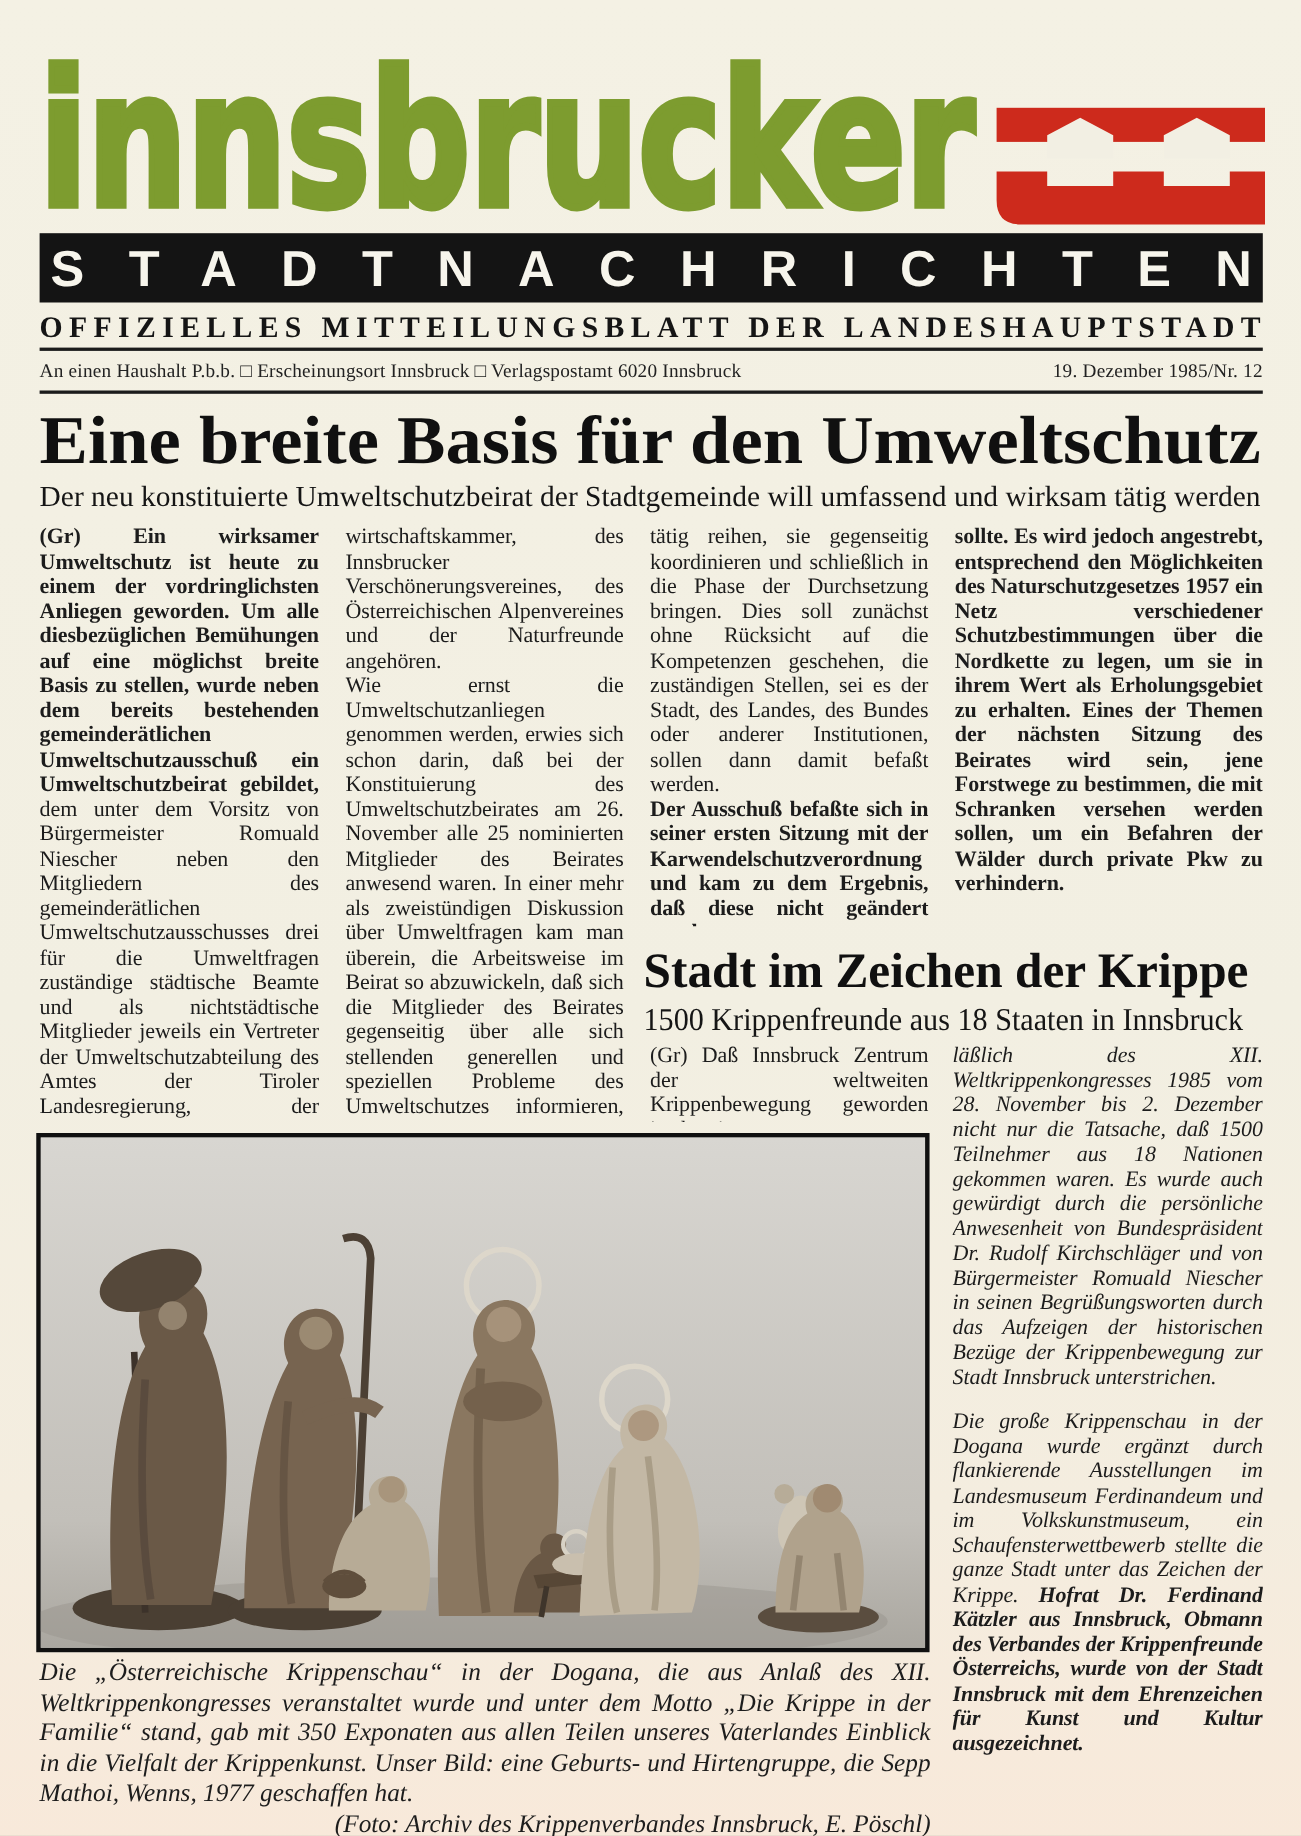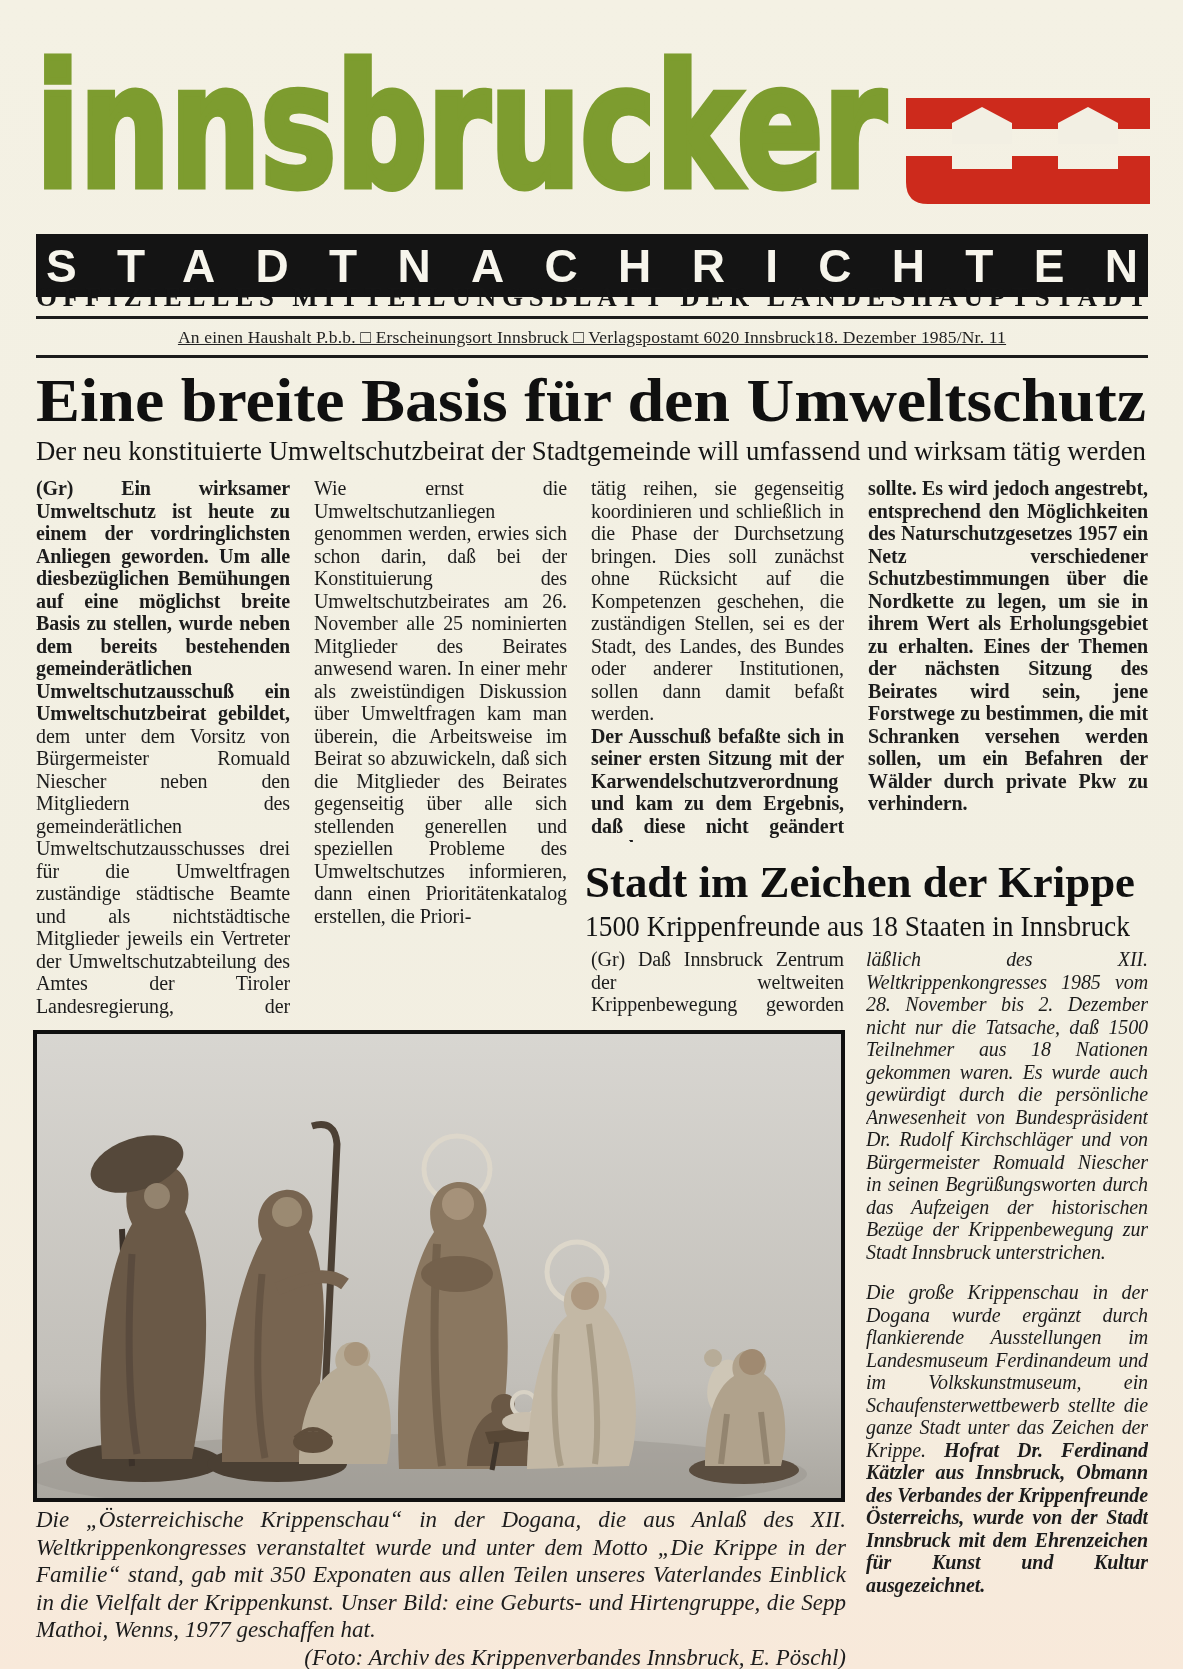--- a/index.html
+++ b/index.html
@@ -1,23 +1,23 @@
 <!DOCTYPE html>
 <html lang="de"><head>
 <meta charset="utf-8">
 <style>
   html,body{margin:0;padding:0;background:#777;}
   .page{position:relative;width:1183px;height:1669px;margin:0 auto;overflow:hidden;
         background:linear-gradient(180deg,#f4f1e4 0%,#f2efe2 55%,#f4eddf 82%,#f8e9da 100%);
         font-family:"Liberation Serif",serif;color:#1c1c1c;}
   .abs{position:absolute;}
   .rule{position:absolute;height:3px;background:#1b1b1b;}
-  .titlebar{position:absolute;background:#141414;margin-top:22px;}
-  .dateline{position:absolute;display:flex;justify-content:center;
-            font-size:17.5px;letter-spacing:.2px;color:#222;text-decoration:underline;}
+  .titlebar{position:absolute;background:#141414;}
+  .dateline{position:absolute;display:flex;justify-content:space-between;
+            font-size:17.5px;letter-spacing:.2px;color:#222;}
   .bodycol{position:absolute;font-size:20px;line-height:22.5px;text-align:justify;
            letter-spacing:-.1px;overflow:hidden;}
   .bodycol p{margin:0;}
   .krippe-right p + p{margin-top:18px;}
   .b{font-weight:bold;}
   .caption{position:absolute;font-style:italic;font-size:23px;line-height:27.5px;
            text-align:justify;color:#1d1d1d;}
   .credit{text-align:right;}
   svg text{font-family:"Liberation Serif",serif;}
   svg text.sans{font-family:"Liberation Sans",sans-serif;}
@@ -46,38 +46,39 @@
   </div>
 
   <svg class="abs" style="left:36px;top:281px;" width="1112" height="32" viewBox="0 0 1112 32">
     <text x="0" y="25" font-size="27" font-weight="bold" fill="#151515" textLength="1110" lengthAdjust="spacing">OFFIZIELLES MITTEILUNGSBLATT DER LANDESHAUPTSTADT</text>
   </svg>
 
   <div class="rule" style="left:36px;top:316px;width:1112px;"></div>
 
   <div class="dateline" style="left:36px;top:327px;width:1112px;">
     <span>An einen Haushalt P.b.b. □ Erscheinungsort Innsbruck □ Verlagspostamt 6020 Innsbruck</span>
-    <span>18. Dezember 1985/Nr. 11</span>
+    <span>19. Dezember 1985/Nr. 12</span>
   </div>
 
   <div class="rule" style="left:36px;top:355px;width:1112px;"></div>
 
   <svg class="abs" style="left:36px;top:364px;" width="1112" height="70" viewBox="0 0 1112 70">
     <text x="0" y="57" font-size="62" font-weight="bold" fill="#101010" textLength="1110" lengthAdjust="spacingAndGlyphs">Eine breite Basis für den Umweltschutz</text>
   </svg>
 
   <svg class="abs" style="left:36px;top:434px;" width="1112" height="34" viewBox="0 0 1112 34">
     <text x="0" y="26" font-size="26.5" fill="#151515" textLength="1110" lengthAdjust="spacingAndGlyphs">Der neu konstituierte Umweltschutzbeirat der Stadtgemeinde will umfassend und wirksam tätig werden</text>
   </svg>
 
   <div class="bodycol" style="left:36px;top:477px;width:254px;height:541px;">
     <p><span class="b">(Gr) Ein wirksamer Umweltschutz ist heute zu einem der vordringlichsten Anliegen geworden. Um alle diesbezüglichen Bemühungen auf eine möglichst breite Basis zu stellen, wurde neben dem bereits bestehenden gemeinderätlichen Umweltschutzausschuß ein Umweltschutzbeirat gebildet,</span><span> dem unter dem Vorsitz von Bürgermeister Romuald Niescher neben den Mitgliedern des gemeinderätlichen Umweltschutzausschusses drei für die Umweltfragen zuständige städtische Beamte und als nichtstädtische Mitglieder jeweils ein Vertreter der Umweltschutzabteilung des Amtes der Tiroler Landesregierung, der Landesforstinspektion, der Handels-, Arbeiter- und Land-</span></p>
   </div>
 
   <div class="bodycol" style="left:314px;top:477px;width:253px;height:541px;">
+    <p>wirtschaftskammer, des Innsbrucker Verschönerungsvereines, des Österreichischen Alpenvereines und der Naturfreunde angehören.</p>
     <p>Wie ernst die Umweltschutzanliegen genommen werden, erwies sich schon darin, daß bei der Konstituierung des Umweltschutzbeirates am 26. November alle 25 nominierten Mitglieder des Beirates anwesend waren. In einer mehr als zweistündigen Diskussion über Umweltfragen kam man überein, die Arbeitsweise im Beirat so abzuwickeln, daß sich die Mitglieder des Beirates gegenseitig über alle sich stellenden generellen und speziellen Probleme des Umweltschutzes informieren, dann einen Prioritätenkatalog erstellen, die Priori-</p>
   </div>
 
   <div class="bodycol" style="left:591px;top:477px;width:253px;height:365px;">
     <p>tätig reihen, sie gegenseitig koordinieren und schließlich in die Phase der Durchsetzung bringen. Dies soll zunächst ohne Rücksicht auf die Kompetenzen geschehen, die zuständigen Stellen, sei es der Stadt, des Landes, des Bundes oder anderer Institutionen, sollen dann damit befaßt werden.</p>
     <p class="b">Der Ausschuß befaßte sich in seiner ersten Sitzung mit der Karwendelschutzverordnung und kam zu dem Ergebnis, daß diese nicht geändert werden</p>
   </div>
 
   <div class="bodycol" style="left:868px;top:477px;width:280px;height:365px;">
     <p class="b">sollte. Es wird jedoch angestrebt, entsprechend den Möglichkeiten des Naturschutzgesetzes 1957 ein Netz verschiedener Schutzbestimmungen über die Nordkette zu legen, um sie in ihrem Wert als Erholungsgebiet zu erhalten. Eines der Themen der nächsten Sitzung des Beirates wird sein, jene Forstwege zu bestimmen, die mit Schranken versehen werden sollen, um ein Befahren der Wälder durch private Pkw zu verhindern.</p>

